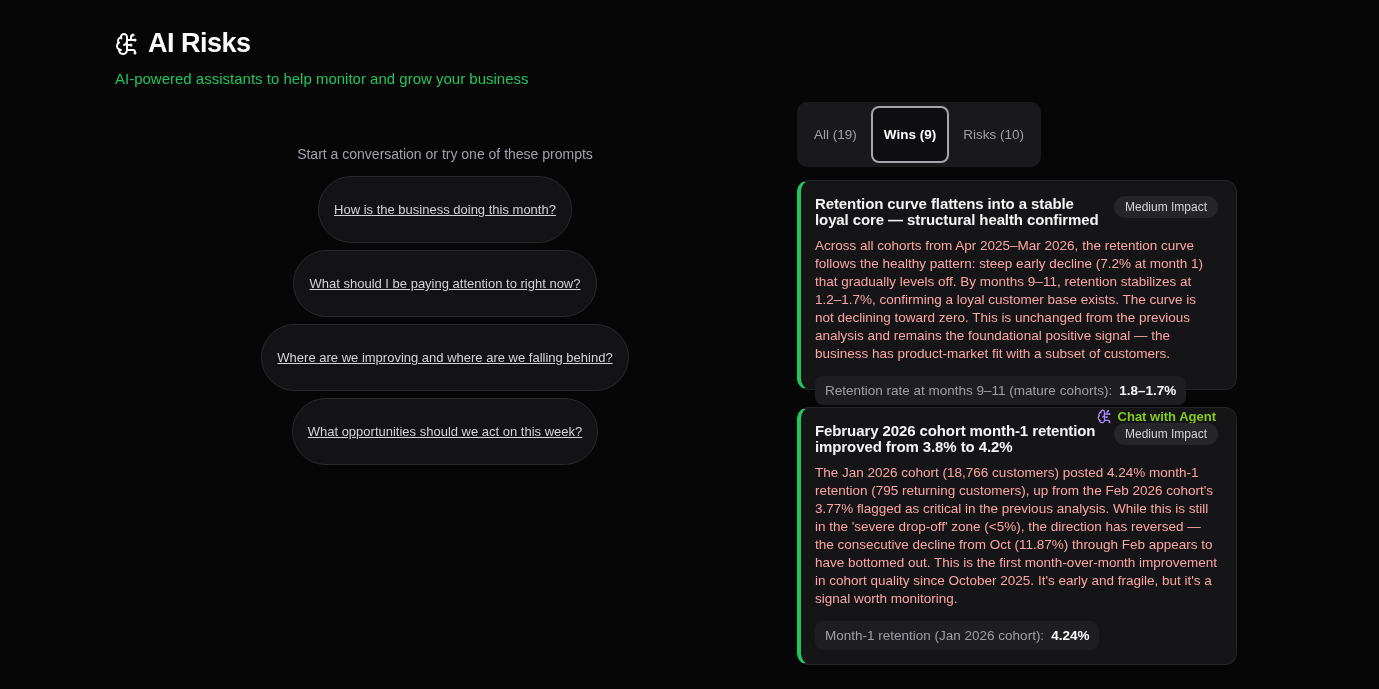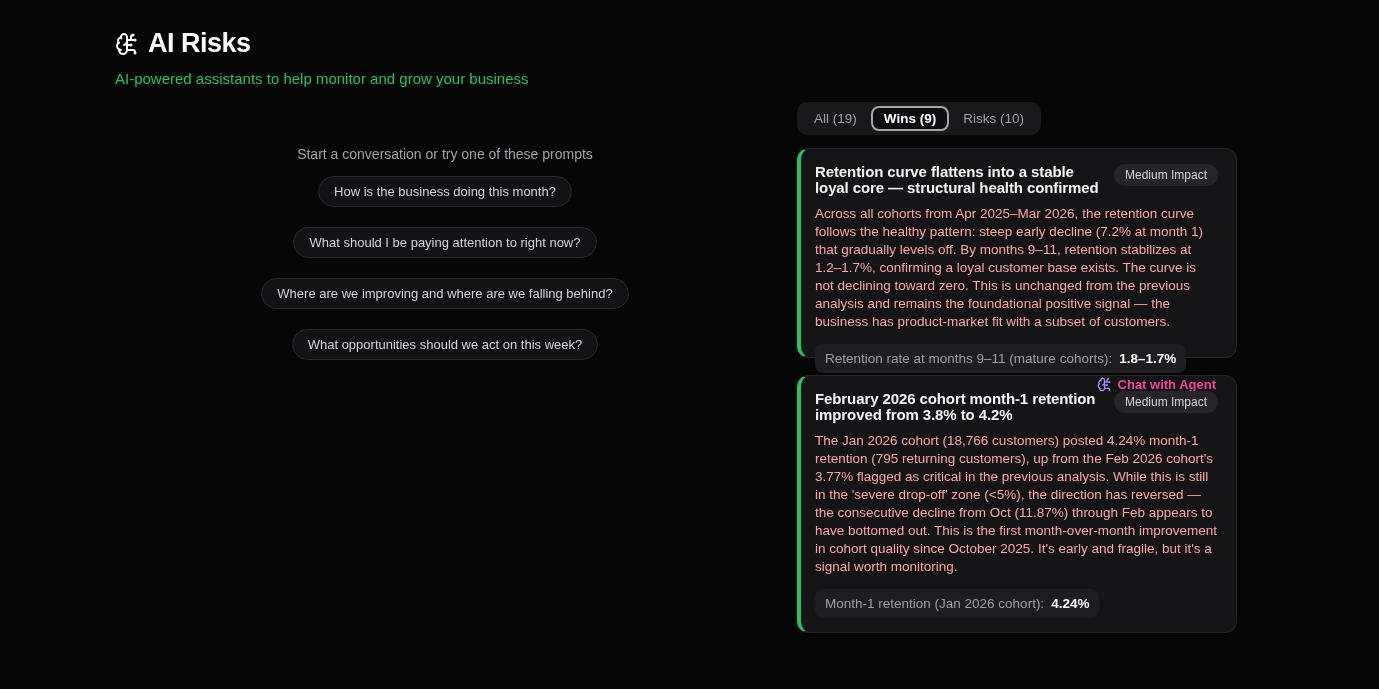--- a/index.html
+++ b/index.html
@@ -24,25 +24,26 @@
 
   
   .prompt-block { margin-top:44px; display:flex; flex-direction:column; align-items:center; }
   .intro-text { font-size:14px; color:#a1a1aa; margin-bottom:14px; }
   .prompt-btn {
     font-family:inherit;
     background:#131316;
     border:1px solid #2a2a2e;
     color:#d4d4d8;
     font-size:13px;
-    padding:7px 15px;
+    padding:25px 15px;
     border-radius:999px;
-    margin-bottom:20px;
+    margin-bottom:7px;
     cursor:pointer;
     white-space:nowrap;
+    text-decoration:underline;
   }
 
   
   .tabs {
     display:inline-flex;
     background:#19191c;
     border-radius:10px;
     padding:4px 5px;
     gap:2px;
   }
@@ -54,21 +55,21 @@
     font-size:13.5px;
     padding:5px 12px;
     border-radius:8px;
     cursor:pointer;
     white-space:nowrap;
   }
   .tab.active {
     background:#0e0e10;
     border:2px solid #a6a6ad;
     color:#ffffff;
-    padding:3px 11px;
+    padding:19px 11px;
     font-weight:600;
   }
 
   
   .card {
     background:#151517;
     border:1px solid #242428;
     border-left:4px solid #22c55e;
     border-radius:12px;
     padding:15px 18px 14px 14px;
@@ -120,21 +121,21 @@
   .metric-value { color:#fafafa; font-weight:700; }
   .chat-link {
     margin-top:auto;
     align-self:flex-end;
     display:inline-flex;
     align-items:center;
     gap:6px;
     background:none;
     border:none;
     font-family:inherit;
-    color:#ec4899;
+    color:#84cc16;
     font-size:13px;
     font-weight:600;
     cursor:pointer;
     padding:4px 2px;
   }
   .chat-link svg { width:15px; height:15px; stroke:#a78bfa; }
 </style>
 </head>
 <body>
 

